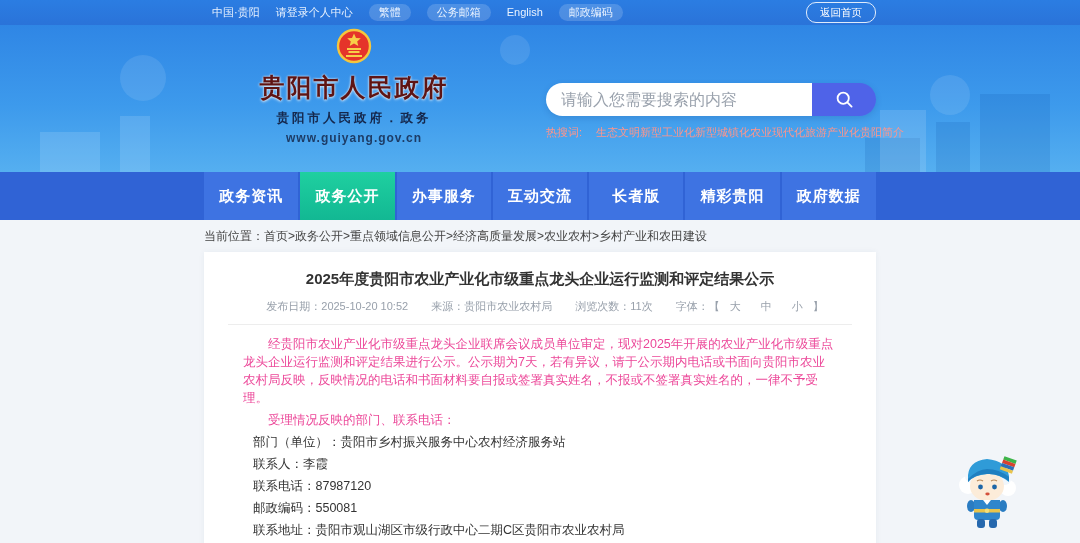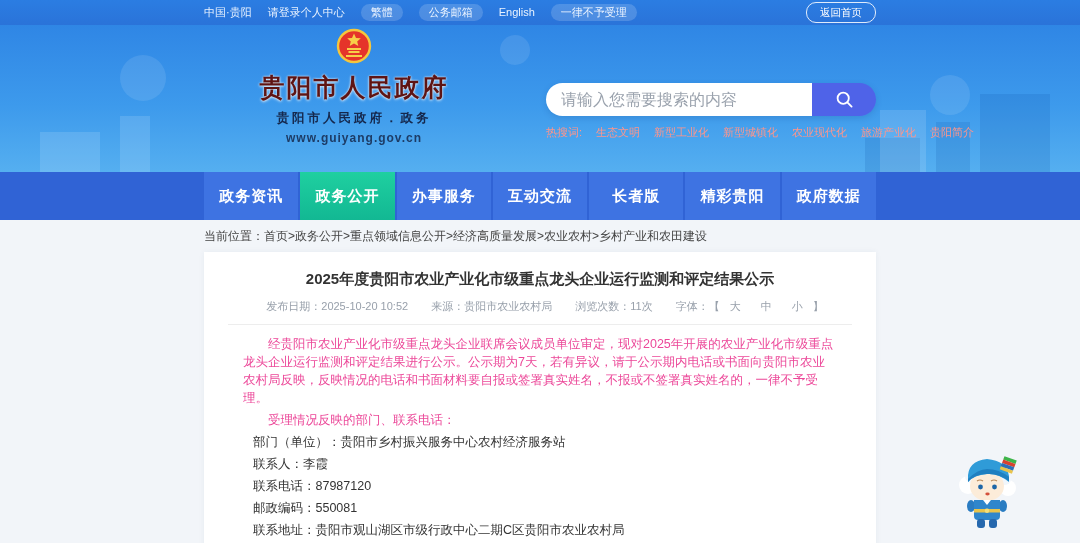--- a/index.html
+++ b/index.html
@@ -7,21 +7,21 @@
   body {
     width:1080px; height:543px; overflow:hidden; position:relative;
     font-family:"Liberation Sans","DejaVu Sans",sans-serif;
     background:#f2f5f9;
   }
   .container { width:672px; margin:0 auto; position:relative; }
 
   
   .topbar { height:25px; background:linear-gradient(180deg,#2b7de2,#2a73d9); }
   .topbar-inner { display:flex; align-items:center; justify-content:space-between; height:100%; }
-  .topbar-left { display:flex; align-items:center; gap:16px; font-size:11px; color:#eaf3ff; }
+  .topbar-left { display:flex; align-items:center; gap:16px; font-size:11px; color:#eaf3ff;margin-left:8px; }
   .tb-item { cursor:pointer; white-space:nowrap; line-height:1; }
   .tb-pill { background:rgba(255,255,255,.17); border-radius:9px; padding:3px 10px; }
   .home-btn { border:1px solid rgba(255,255,255,.85); color:#fff; border-radius:10px;
     font-size:10.5px; padding:2.5px 13px; cursor:pointer; white-space:nowrap; }
 
   
   .banner { height:147px; position:relative; overflow:hidden;
     background:linear-gradient(180deg,#2f86e5 0%,#3d9aec 55%,#55aff0 100%); }
   .bokeh { position:absolute; border-radius:50%; background:rgba(255,255,255,.10); }
   .bld { position:absolute; bottom:0; background:rgba(13,79,168,.16); }
@@ -74,21 +74,21 @@
 <body>
 
 <div class="topbar">
   <div class="container topbar-inner">
     <div class="topbar-left" id="topbar-left">
         <span class="tb-item">中国·贵阳</span>
         <span class="tb-item">请登录个人中心</span>
         <span class="tb-item tb-pill">繁體</span>
         <span class="tb-item tb-pill">公务邮箱</span>
         <span class="tb-item">English</span>
-        <span class="tb-item tb-pill">一律不予受理</span>
+        <span class="tb-item tb-pill">邮政编码</span>
       </div>
     <div class="home-btn">返回首页</div>
   </div>
 </div>
 
 <div class="banner">
   <div class="bokeh" style="left:120px;top:30px;width:46px;height:46px;"></div>
   <div class="bokeh" style="left:500px;top:10px;width:30px;height:30px;"></div>
   <div class="bokeh" style="left:930px;top:50px;width:40px;height:40px;"></div>
   <div class="bld" style="right:30px;width:70px;height:78px;"></div>
@@ -121,21 +121,21 @@
           <span style="display:flex;">
             <svg width="19" height="19" viewBox="0 0 19 19" fill="none">
               <circle cx="8.2" cy="8.2" r="5.6" stroke="#fff" stroke-width="1.8"></circle>
               <line x1="12.4" y1="12.4" x2="16.6" y2="16.6" stroke="#fff" stroke-width="1.8" stroke-linecap="round"></line>
             </svg>
           </span>
         </button>
       </div>
       <div class="hot-row">
         <span>热搜词:</span>
-        <span id="hot-words" style="display:flex;gap:14px;">
+        <span id="hot-words" style="display:flex;">
             <span class="hot-word">生态文明</span>
             <span class="hot-word">新型工业化</span>
             <span class="hot-word">新型城镇化</span>
             <span class="hot-word">农业现代化</span>
             <span class="hot-word">旅游产业化</span>
             <span class="hot-word">贵阳简介</span>
           </span>
       </div>
     </div>
   </div>

